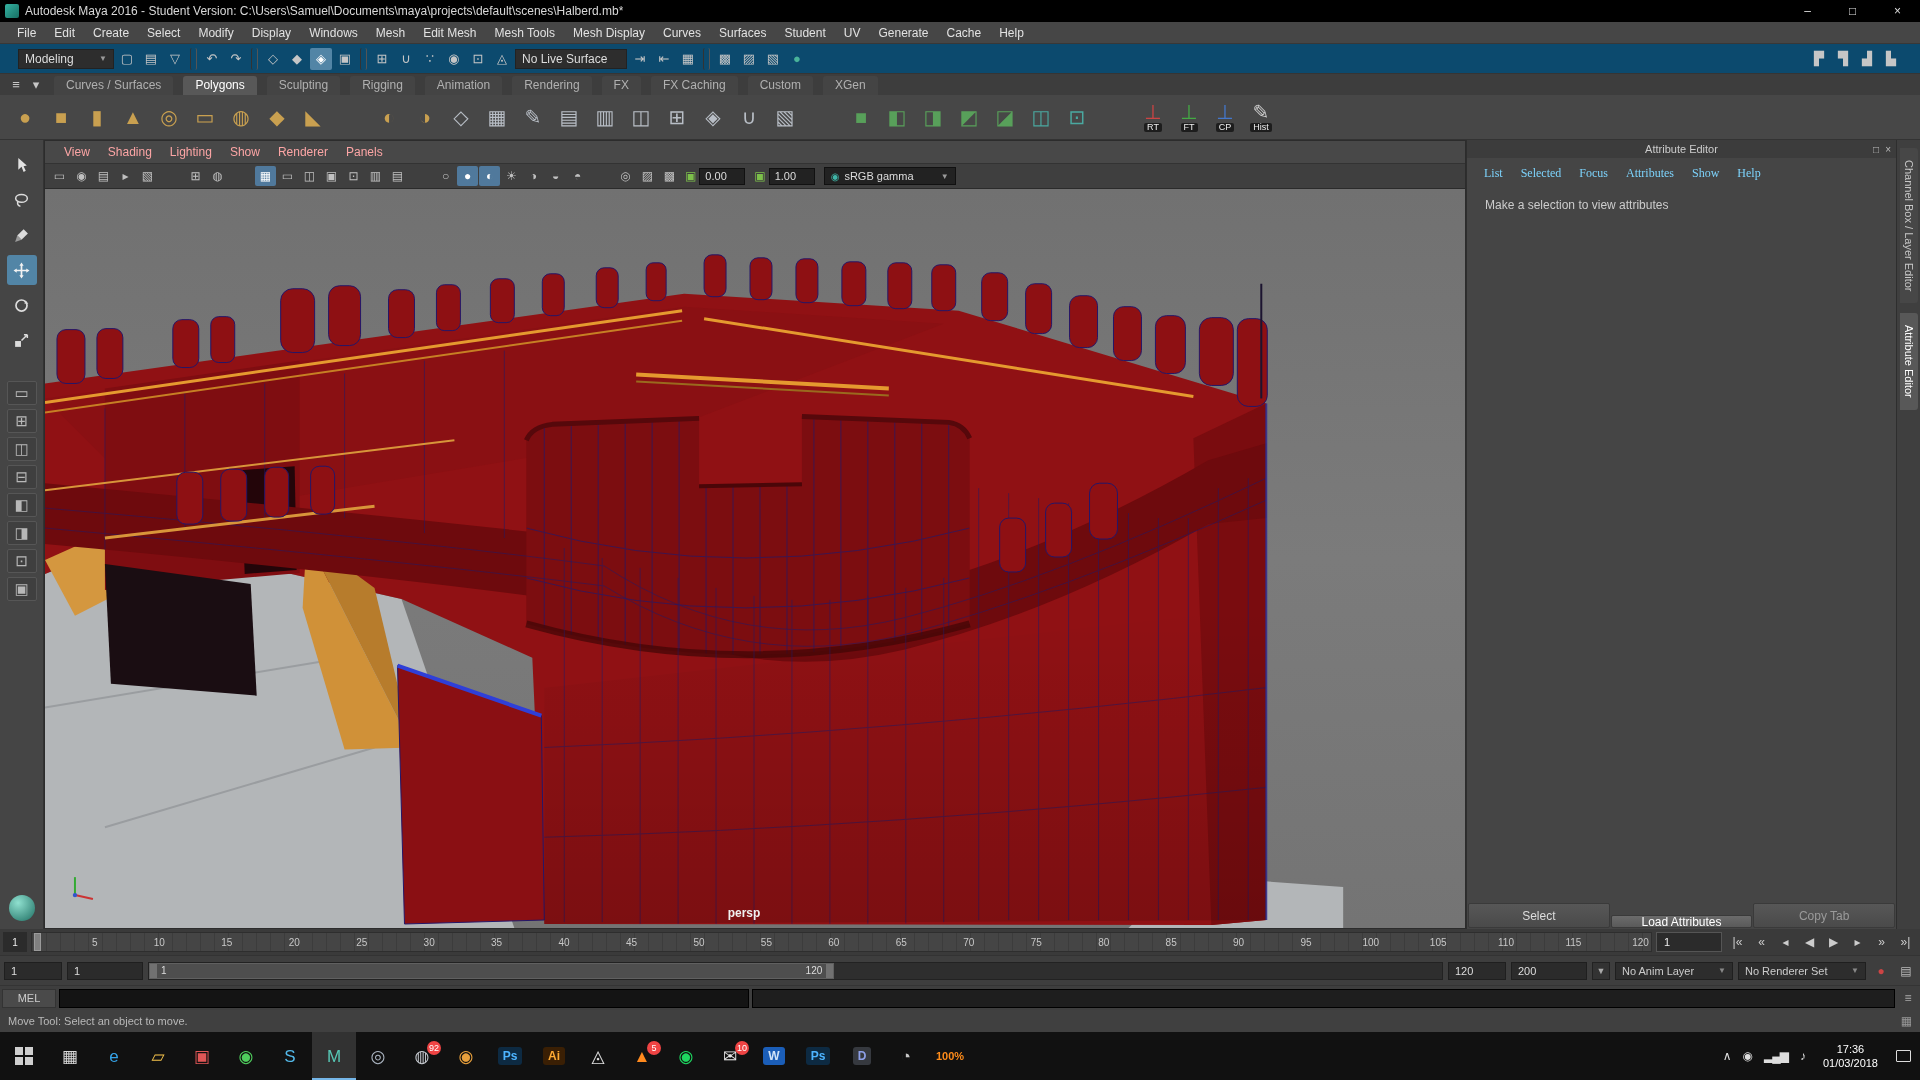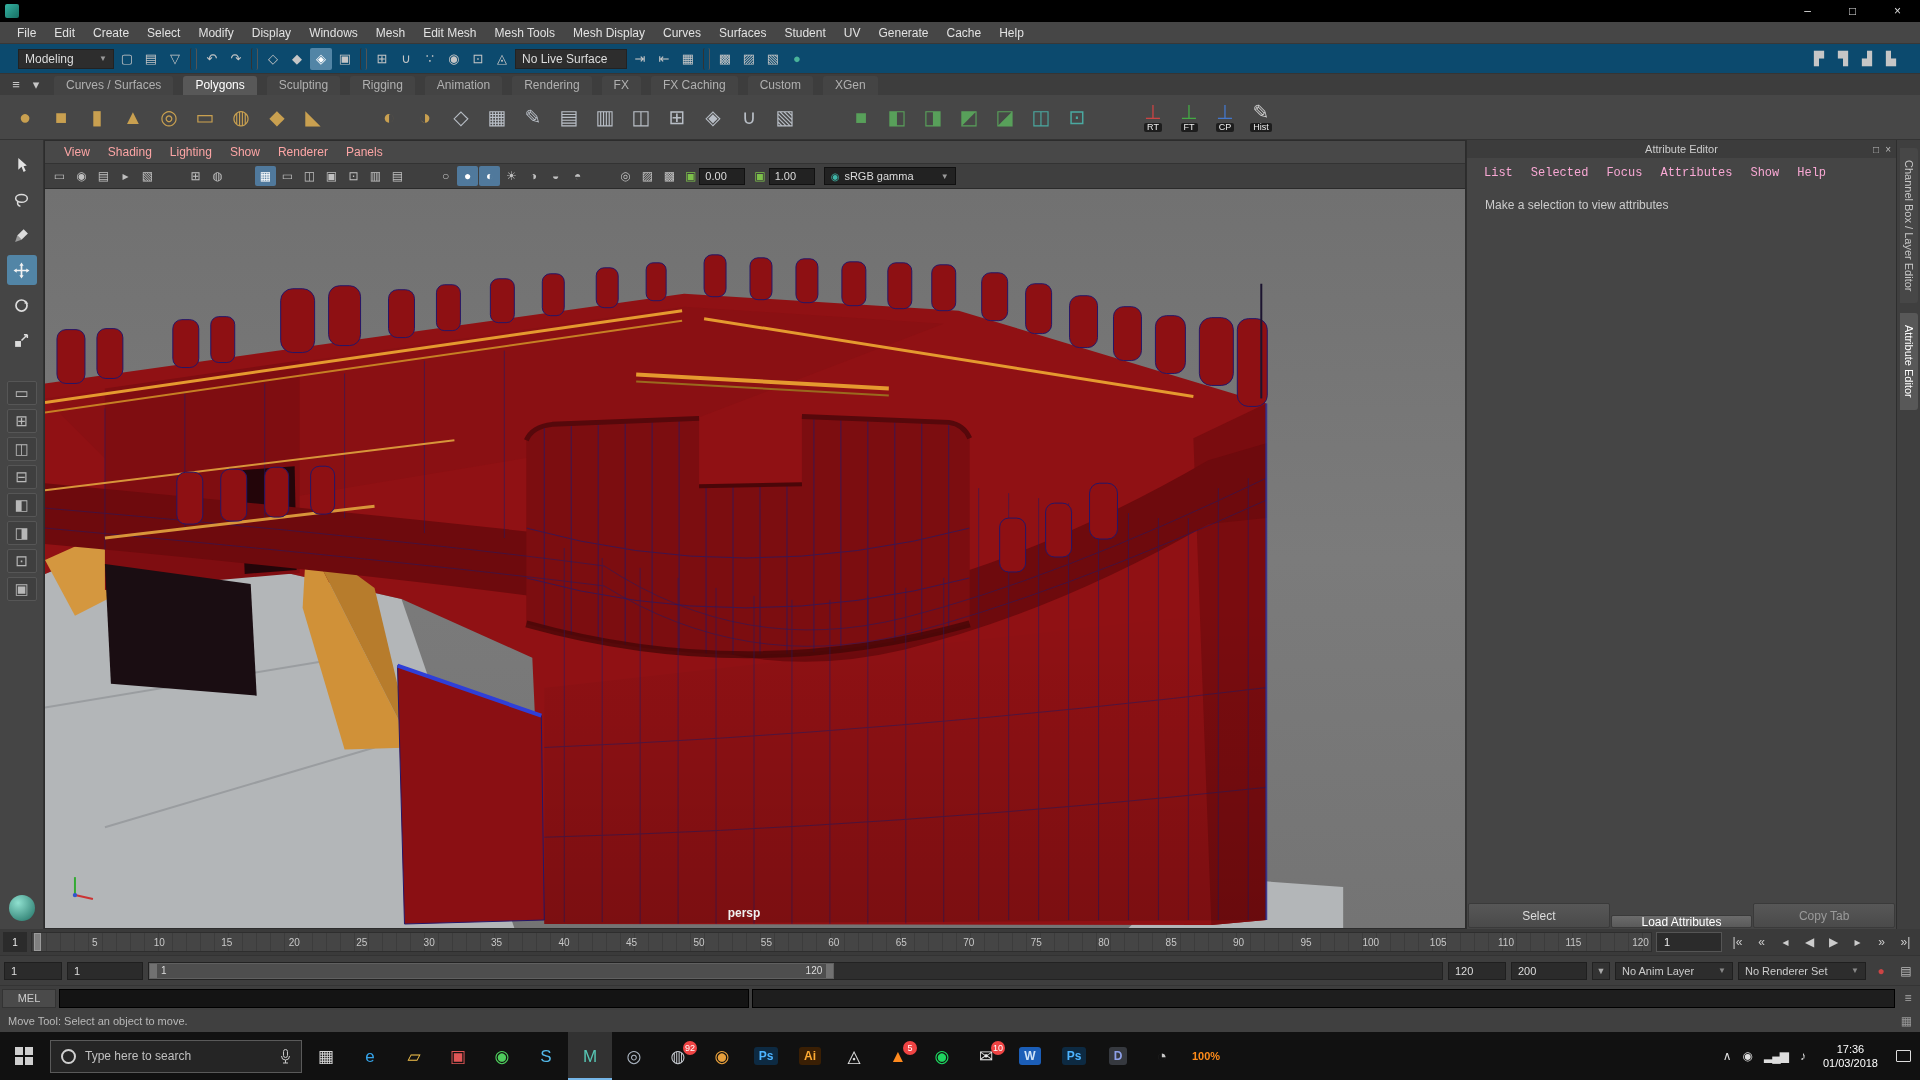--- a/index.html
+++ b/index.html
@@ -61,21 +61,21 @@
   .vp-select { display:flex; align-items:center; gap:5px; background:#222; border:1px solid #111; height:18px; padding:0 6px; width:132px; color:#ddd; font-size:11px; margin-left:4px; }
   .vp-select .sel-icon { color:#3fb6a8; font-size:10px; }
   .vp-select .arrow { margin-left:auto; color:#999; font-size:8px; }
   .vp-canvas { flex:1 1 auto; width:100%; display:block; min-height:0; }
 
   
   .attr-editor { width:430px; background:#454545; border-left:1px solid #2e2e2e; display:flex; flex-direction:column; flex:0 0 auto; }
   .ae-titlebar { height:18px; background:#3c3c3c; display:flex; align-items:center; justify-content:center; font-size:11px; color:#ccc; position:relative; flex:0 0 auto; }
   .ae-title-btns { position:absolute; right:5px; display:flex; gap:6px; color:#bbb; font-size:10px; }
   .ae-menus { height:24px; display:flex; align-items:center; padding-left:8px; flex:0 0 auto; }
-  .ae-menu-item { padding:1px 9px; color:#f9a8d4; font-size:12px; background:none; border:none; font-family:Liberation Mono, monospace;margin-top:6px; }
+  .ae-menu-item { padding:1px 9px; color:#7dd3fc; font-size:12px; background:none; border:none; font-family:Liberation Serif, serif;margin-top:6px; }
   .ae-body { flex:1 1 auto; padding:16px 18px; font-size:12px; color:#ccc; }
   .ae-buttons { height:27px; display:flex; gap:1px; padding:1px; flex:0 0 auto; }
   .ae-btn { flex:1; background:linear-gradient(#575757,#4a4a4a); color:#ddd; font-size:12px; display:flex; align-items:center; justify-content:center; border:1px solid #3a3a3a; border-radius:2px; font-family:inherit; }
   .ae-btn.primary { background:linear-gradient(#6b6b6b,#5a5a5a); color:#fff;margin-top:12px; }
   .ae-btn.dim { color:#9a9a9a; }
 
   .side-strip { width:24px; background:#3f3f3f; border-left:1px solid #2e2e2e; display:flex; flex-direction:column; align-items:center; padding-top:8px; gap:10px; flex:0 0 auto; }
   .side-tab { writing-mode:vertical-rl; font-size:11px; color:#c8c8c8; background:#474747; padding:12px 3px; border-radius:0 3px 3px 0; border:none; font-family:inherit; }
   .side-tab.active { background:#585858; color:#fff; }
 
@@ -133,20 +133,21 @@
   .tb-notif { width:34px; height:48px; display:flex; align-items:center; justify-content:center; background:none; border:none; }
   .notif-shape { width:15px; height:12px; border:1px solid #ddd; border-radius:1px; }
 </style>
 </head>
 <body>
 
 <div id="app">
 
   <div class="titlebar">
     <span class="title-icon"></span>
+    <span class="title-text">Autodesk Maya 2016 - Student Version: C:\Users\Samuel\Documents\maya\projects\default\scenes\Halberd.mb*</span>
     <span class="win-btns">
       <span class="win-btn">–</span>
       <span class="win-btn">□</span>
       <span class="win-btn">×</span>
     </span>
   </div>
 
   <div class="menubar">
 
   <button class="menu-item"><span>File</span></button>
@@ -913,28 +914,20 @@
 
   <div class="taskbar">
     <button class="start-btn">
       <span class="win-logo">
           <span></span>
           <span></span>
           <span></span>
           <span></span>
         </span>
     </button>
-    <div class="search-box">
-      <span class="cortana-circle"></span>
-      <span class="search-text">Type here to search</span>
-      <svg width="11" height="15" viewBox="0 0 11 15">
-        <rect x="3.5" y="0.5" width="4" height="8" rx="2" fill="none" stroke="#c8c8c8"></rect>
-        <path d="M1.5 7 Q1.5 11 5.5 11 Q9.5 11 9.5 7 M5.5 11 V14 M3 14 H8" fill="none" stroke="#c8c8c8"></path>
-      </svg>
-    </div>
     <span style="display:flex">
 
         <button class="tb-app">
           <span class="tb-glyph" style="color: rgb(216, 216, 216);">▦</span>
 
         </button>
 
         <button class="tb-app">
           <span class="tb-glyph" style="color: rgb(53, 163, 232);">e</span>
 

